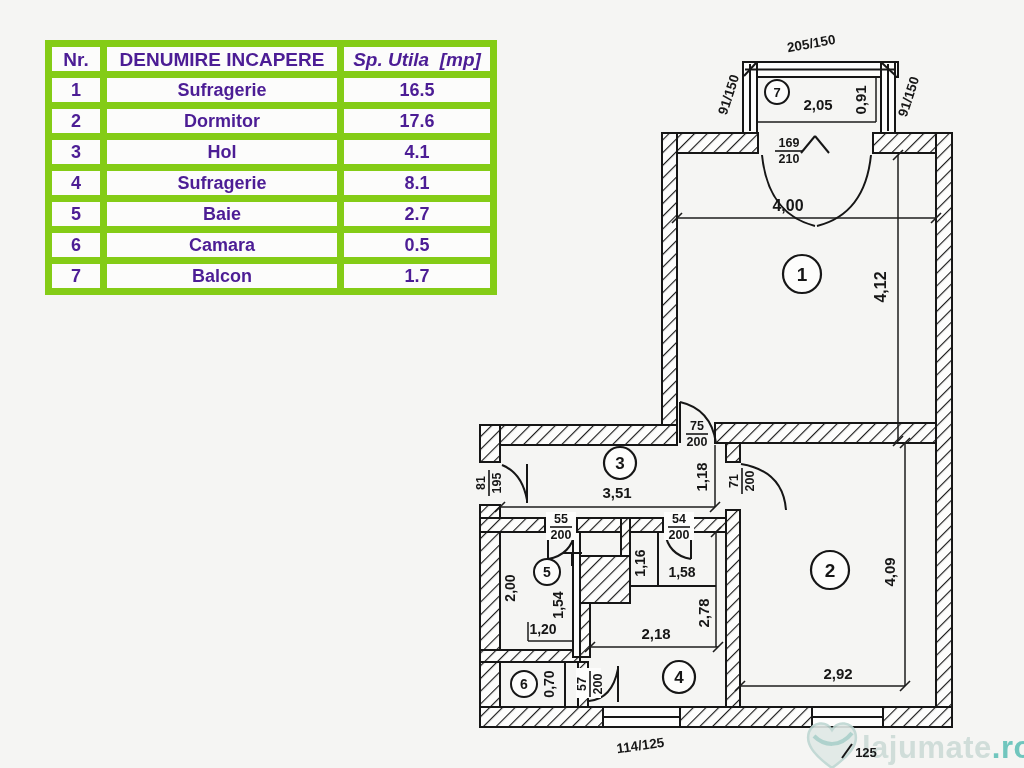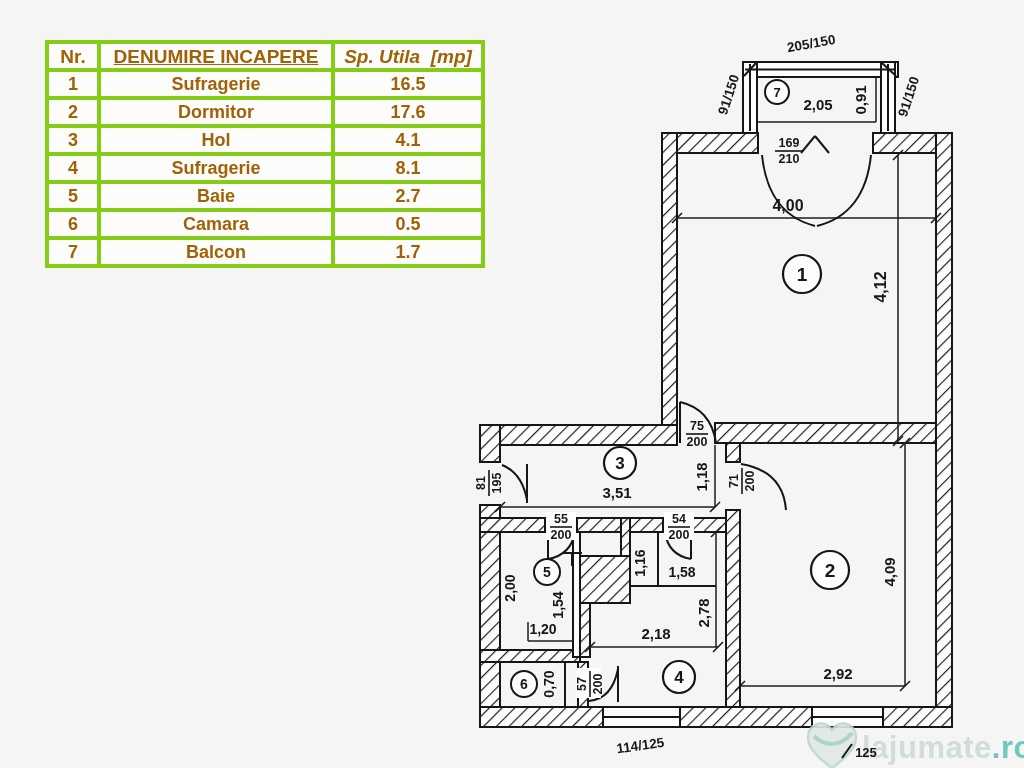--- a/index.html
+++ b/index.html
@@ -2,27 +2,27 @@
 <html><head>
 <meta charset="utf-8">
 <style>
   html,body{margin:0;padding:0;}
   body{width:1024px;height:768px;background:#f4f4f2;font-family:"Liberation Sans",sans-serif;}
   #stage{position:relative;width:1024px;height:768px;overflow:hidden;background:#f5f5f3;}
   #plan-svg{position:absolute;left:0;top:0;}
   .table-wrap{position:absolute;left:45px;top:40px;z-index:5;}
   table.area-table{border-collapse:collapse;background:#fcfcfb;border:3px solid #151515;}
   .area-table th,.area-table td{
-    border:4px solid #84cc16;text-align:center;vertical-align:middle;
-    height:24px;padding:0 4px;font-weight:700;font-size:18px;color:#a16207;
+    border:7px solid #84cc16;text-align:center;vertical-align:middle;
+    height:24px;padding:0 4px;font-weight:700;font-size:18px;color:#4c1d95;
     font-family:"Liberation Sans",sans-serif;line-height:1;
   }
   .area-table th{font-size:19px;}
   .c-nr{width:40px;}
-  .c-name{width:222px;text-decoration:underline;}
+  .c-name{width:222px;}
   .c-area{width:138px;white-space:pre;font-style:italic;}
   svg text{font-family:"Liberation Sans",sans-serif;font-weight:700;fill:#161616;}
 </style>
 </head>
 <body>
 
 <div id="stage">
 
   <div class="table-wrap">
     <table class="area-table">

